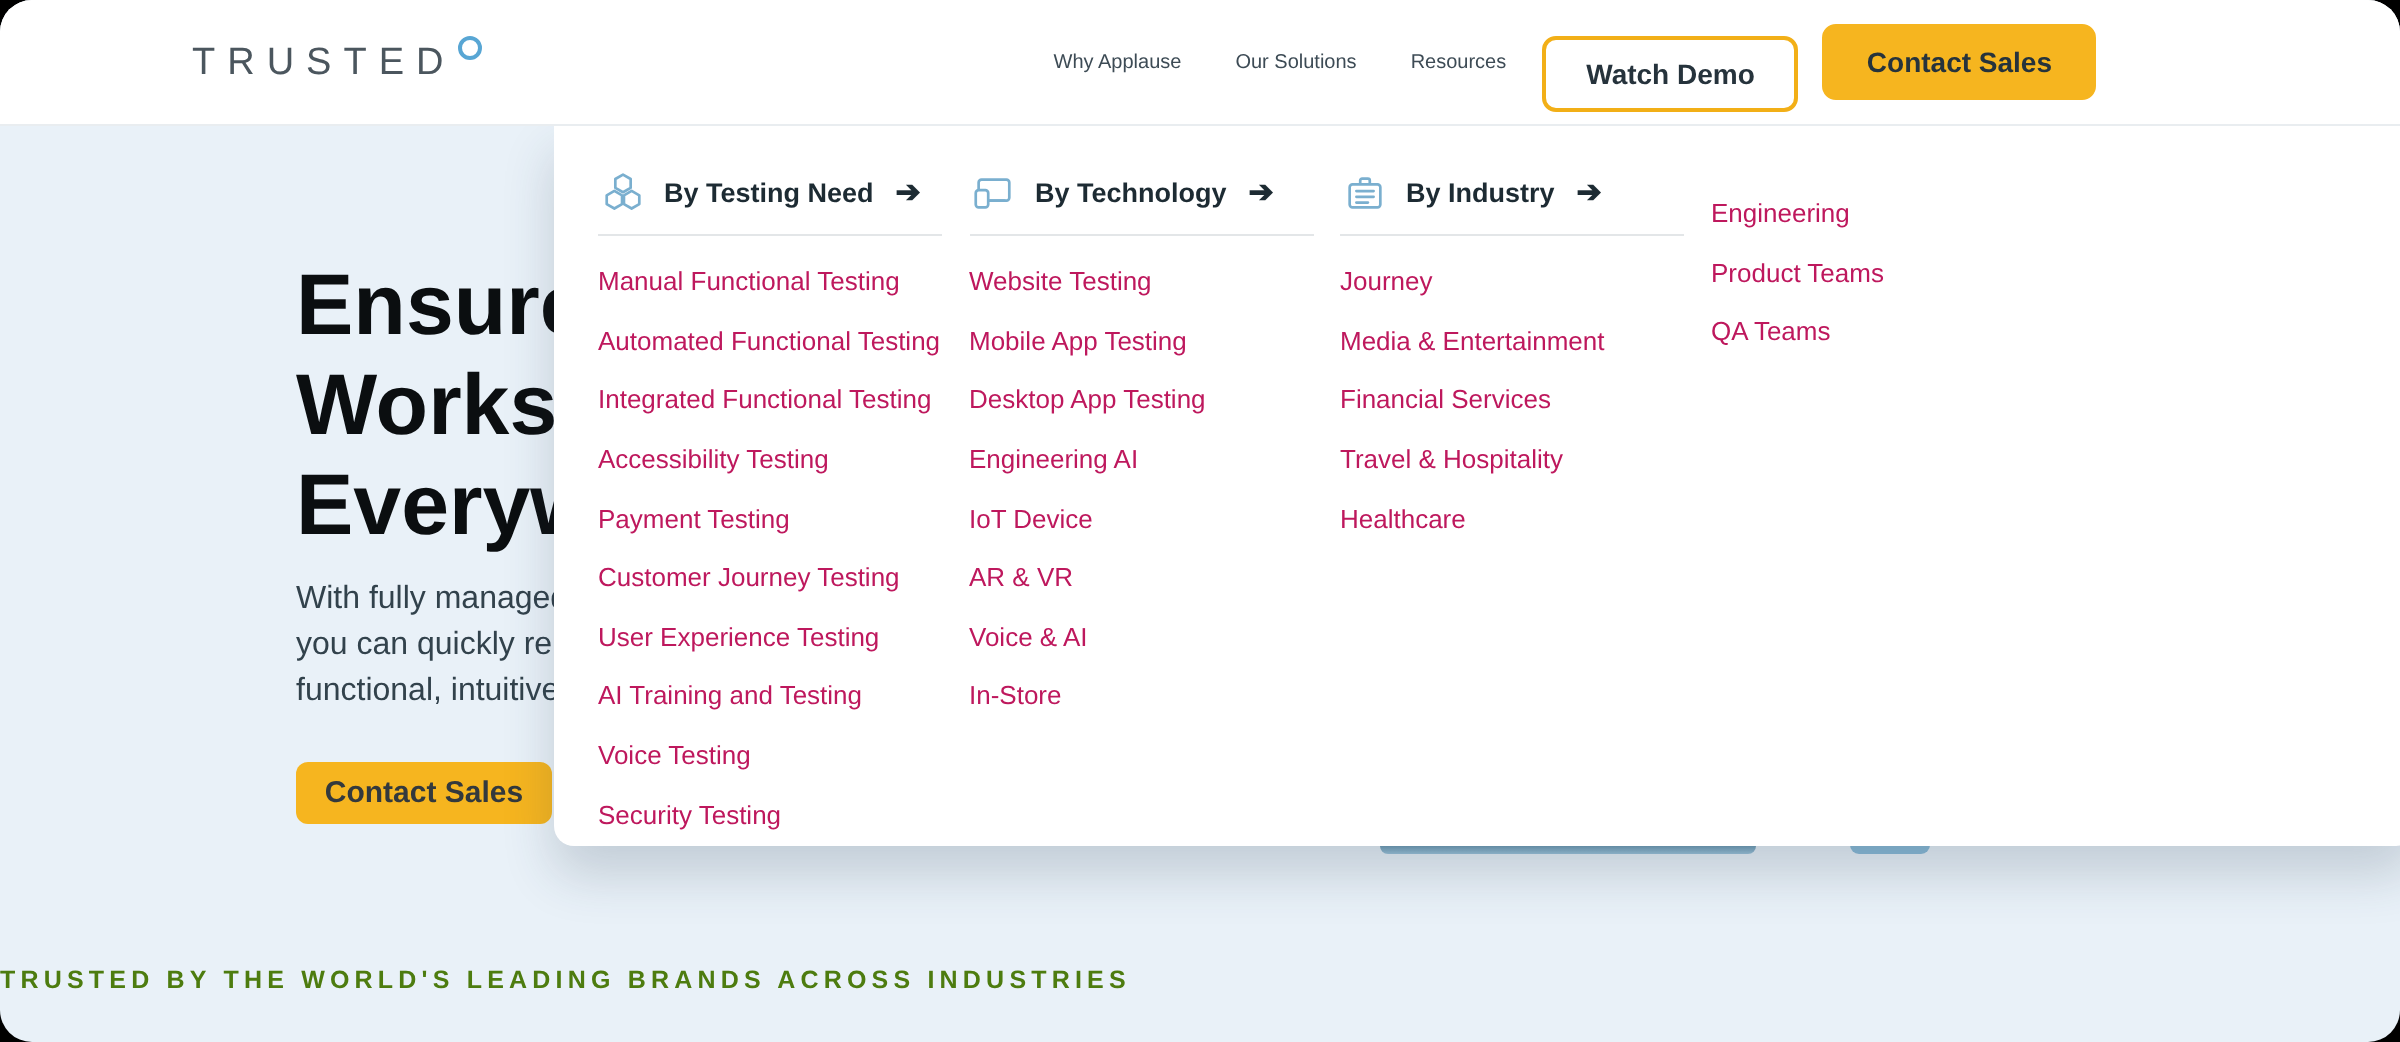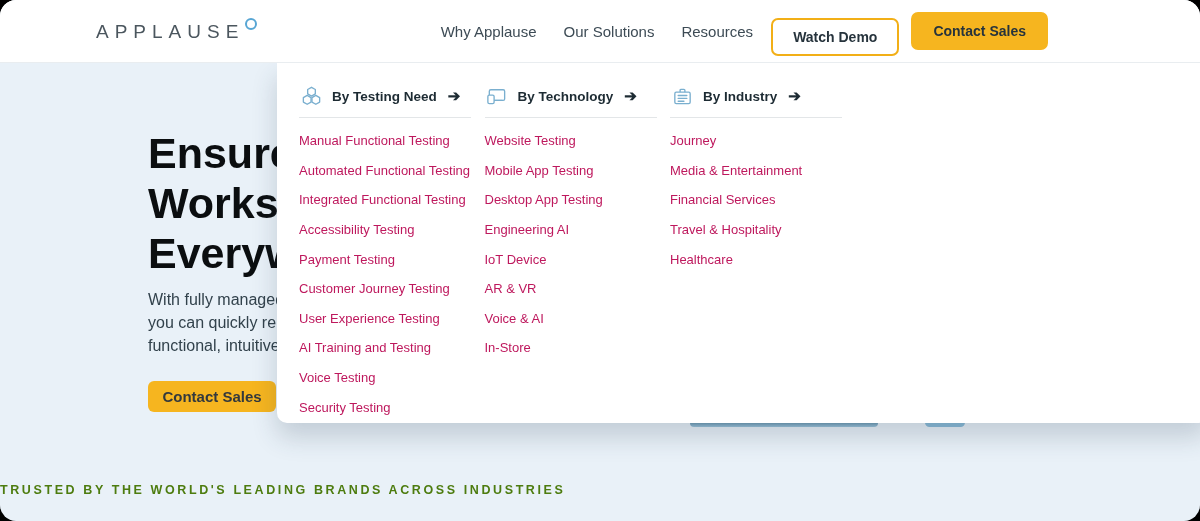--- a/index.html
+++ b/index.html
@@ -11,21 +11,21 @@
   
   .site-header{
     position:absolute;top:0;left:0;width:100%;height:63px;background:#ffffff;
     border-bottom:1px solid #e9edf0;display:flex;align-items:center;
     box-sizing:border-box;padding:0 152px 0 96px;z-index:20;
   }
   .logo{display:flex;align-items:flex-start;cursor:pointer;}
   .logo-text{font-size:19px;letter-spacing:6px;color:#4b565e;font-weight:500;line-height:1;}
   .logo-ring{width:8px;height:8px;border:2px solid #58a6d4;border-radius:50%;margin:-4px 0 0 1px;}
   .primary-nav{margin-left:auto;display:flex;align-items:center;gap:27px;}
-  .nav-link{font-size:15px;color:#3d4b55;cursor:pointer;white-space:nowrap;}
+  .nav-link{font-size:10px;color:#3d4b55;cursor:pointer;white-space:nowrap;}
   .header-buttons{display:flex;align-items:center;gap:12px;margin-left:18px;}
   .btn{border-radius:7px;font-size:14px;font-weight:bold;color:#26333c;
        padding:9px 20px;cursor:pointer;white-space:nowrap;box-sizing:border-box;}
   .btn-outline{background:#ffffff;border:2px solid #f2af17;margin-top:11px;}
   .btn-solid{background:#f6b51f;border:2px solid #f6b51f;}
   
   .hero-heading{
     position:absolute;left:148px;top:128px;z-index:1;
     font-size:43px;line-height:50px;font-weight:800;color:#0b0e10;white-space:nowrap;
   }
@@ -91,21 +91,21 @@
       <div>functional, intuitive</div>
     </div>
   <button class="hero-cta">Contact Sales</button>
   <div class="sliver-dark"></div>
   <div class="sliver-light"></div>
 
   <div class="trusted">TRUSTED BY THE WORLD'S LEADING BRANDS ACROSS INDUSTRIES</div>
 
   <div class="site-header">
     <div class="logo">
-      <span class="logo-text">APPLAUSE</span>
+      <span class="logo-text">TRUSTED</span>
       <span class="logo-ring"></span>
     </div>
     <nav class="primary-nav">
         <a class="nav-link">Why Applause</a>
         <a class="nav-link">Our Solutions</a>
         <a class="nav-link">Resources</a>
       </nav>
     <div class="header-buttons">
       <button class="btn btn-outline">Watch Demo</button>
       <button class="btn btn-solid">Contact Sales</button>
@@ -181,17 +181,22 @@
     <div class="menu-items">
             <a class="menu-item">Journey</a>
             <a class="menu-item">Media &amp; Entertainment</a>
             <a class="menu-item">Financial Services</a>
             <a class="menu-item">Travel &amp; Hospitality</a>
             <a class="menu-item">Healthcare</a>
           </div>
   </div>
 
   <div class="menu-col">
+    <div class="menu-items">
+            <a class="menu-item">Engineering</a>
+            <a class="menu-item">Product Teams</a>
+            <a class="menu-item">QA Teams</a>
+          </div>
   </div>
 </div>
   </div>
 
 </div>
 
 </body></html>

